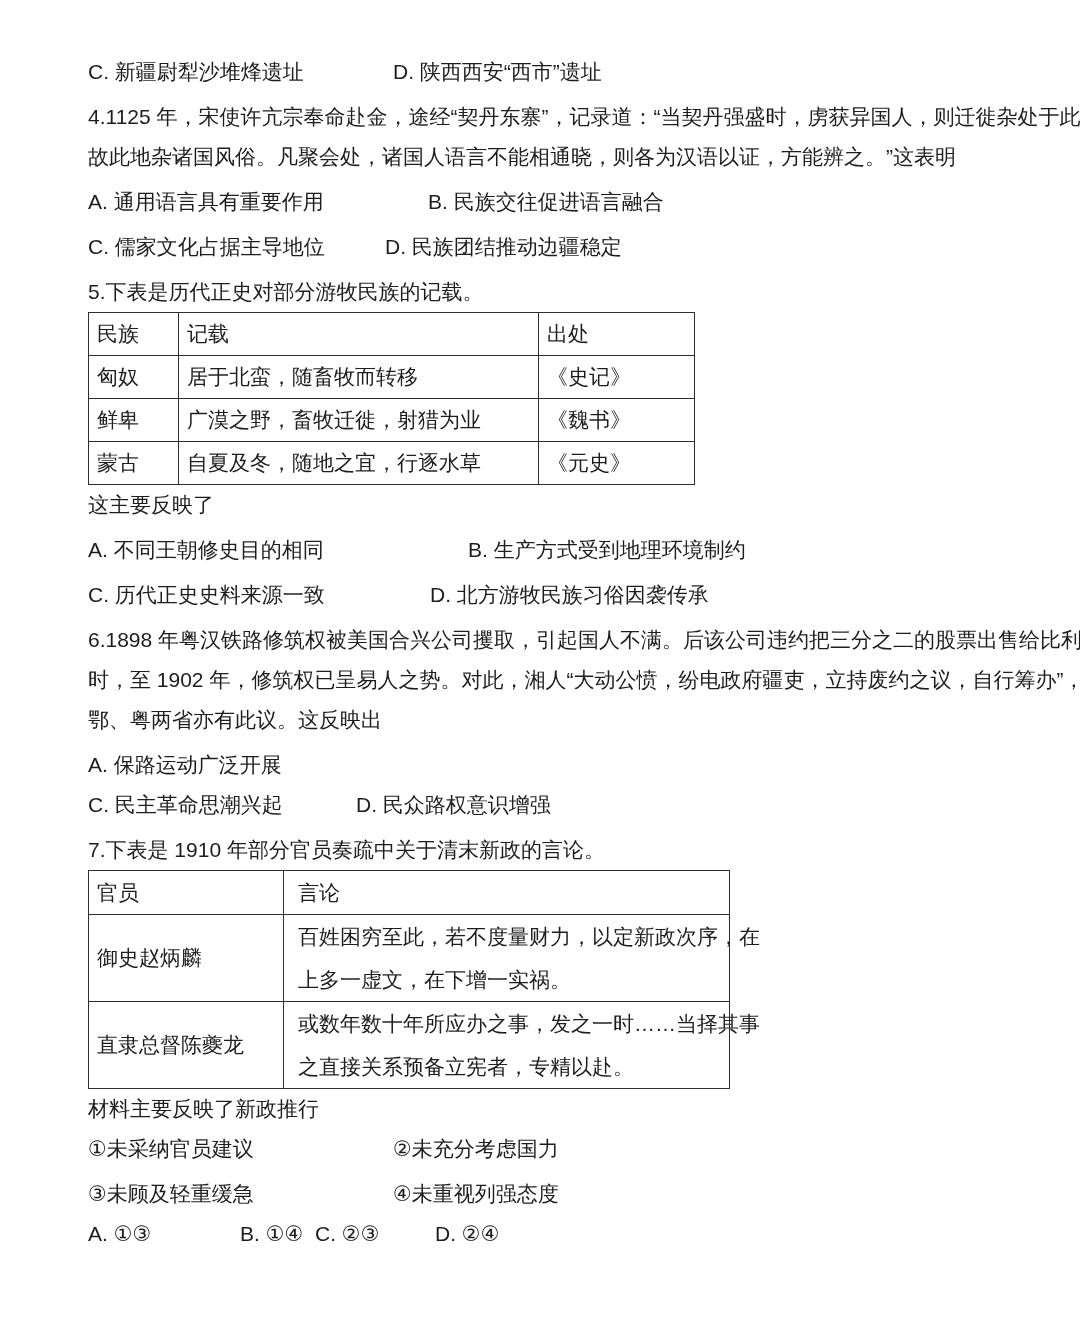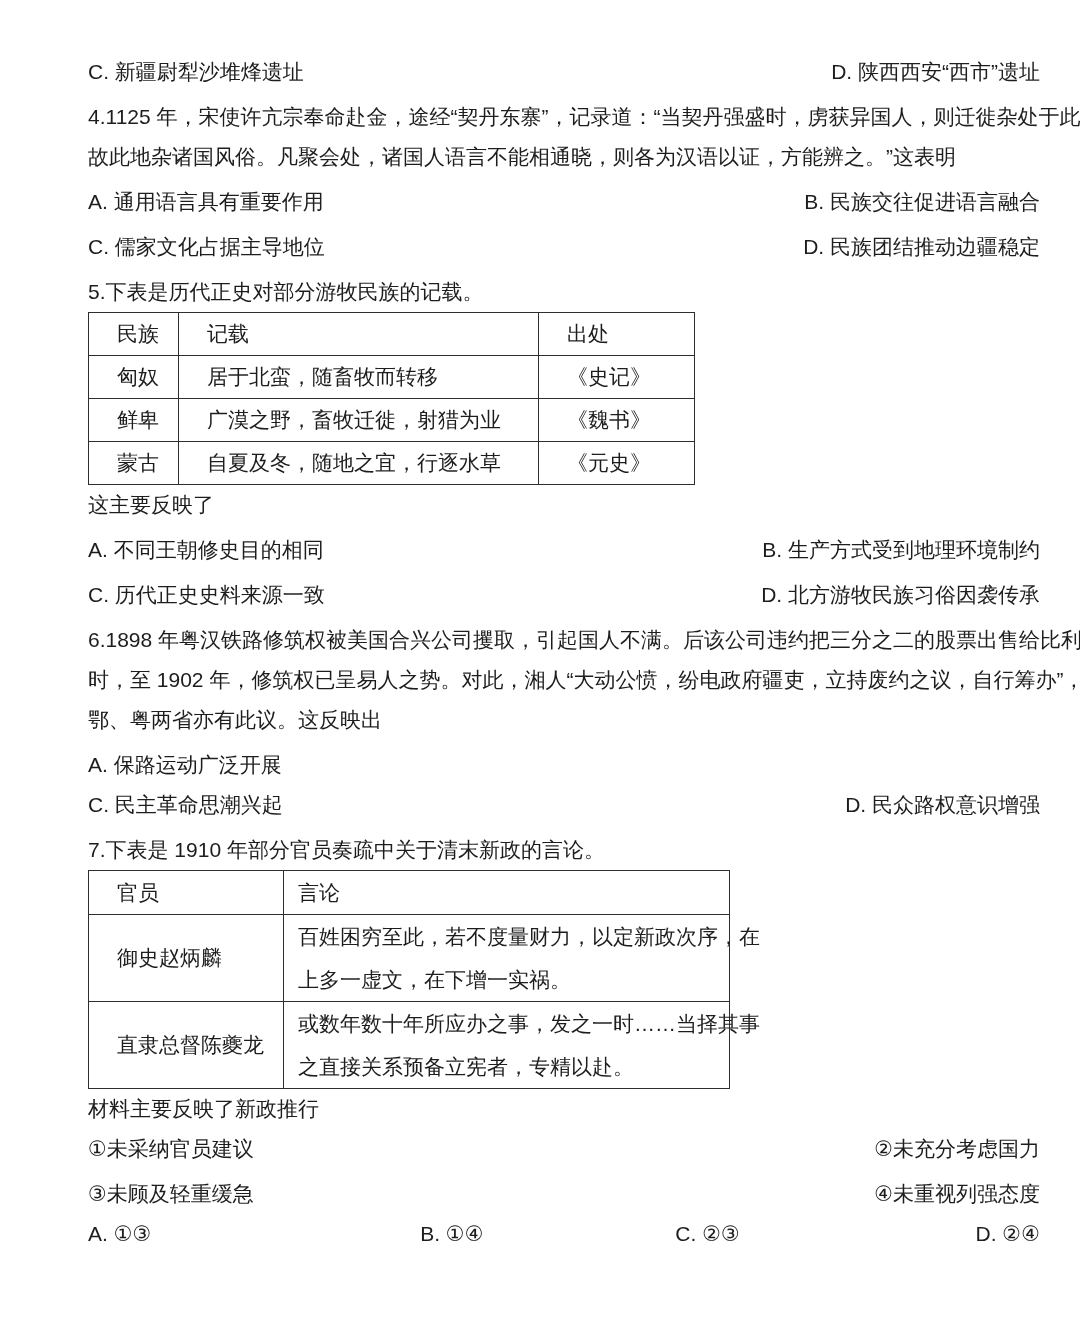--- a/index.html
+++ b/index.html
@@ -9,28 +9,28 @@
     width:1080px; height:1336px;
     background:#ffffff;
     color:#1d1d1d;
     font-family:"Liberation Sans","DejaVu Sans",sans-serif;
     font-size:21px;
     padding:52px 40px 0 88px;
     overflow:hidden;
   }
   .line { line-height:40px; white-space:nowrap; }
   .gap  { margin-top:5px; }
-  .pair { display:flex;justify-content:space-between; }
+  .pair { display:flex; }
   .c1 { flex:0 0 auto; }
   .w340{width:340px} .w305{width:305px} .w297{width:297px}
   .w380{width:380px} .w342{width:342px} .w268{width:268px}
   .w152{width:152px} .w75{width:75px}  .w120{width:120px}
   table { border-collapse:collapse; table-layout:fixed; background:#ffffff; }
   table, td, th { border:1px solid #2e2e2e; }
-  td, th { font-weight:normal; text-align:left; padding-left:28px; vertical-align:middle; }
+  td, th { font-weight:normal; text-align:left; padding-left:8px; vertical-align:middle; }
   .t1 { width:606px; }
   .t1 th, .t1 td { height:43px; }
   .t2 { width:641px; }
   .t2 th { height:44px; }
   .t2 td { height:86px; }
   .t2 .remark-cell { padding-left:14px; }
   .t2 .remark-line { line-height:43px; white-space:nowrap; }
 </style>
 </head>
 <body>

